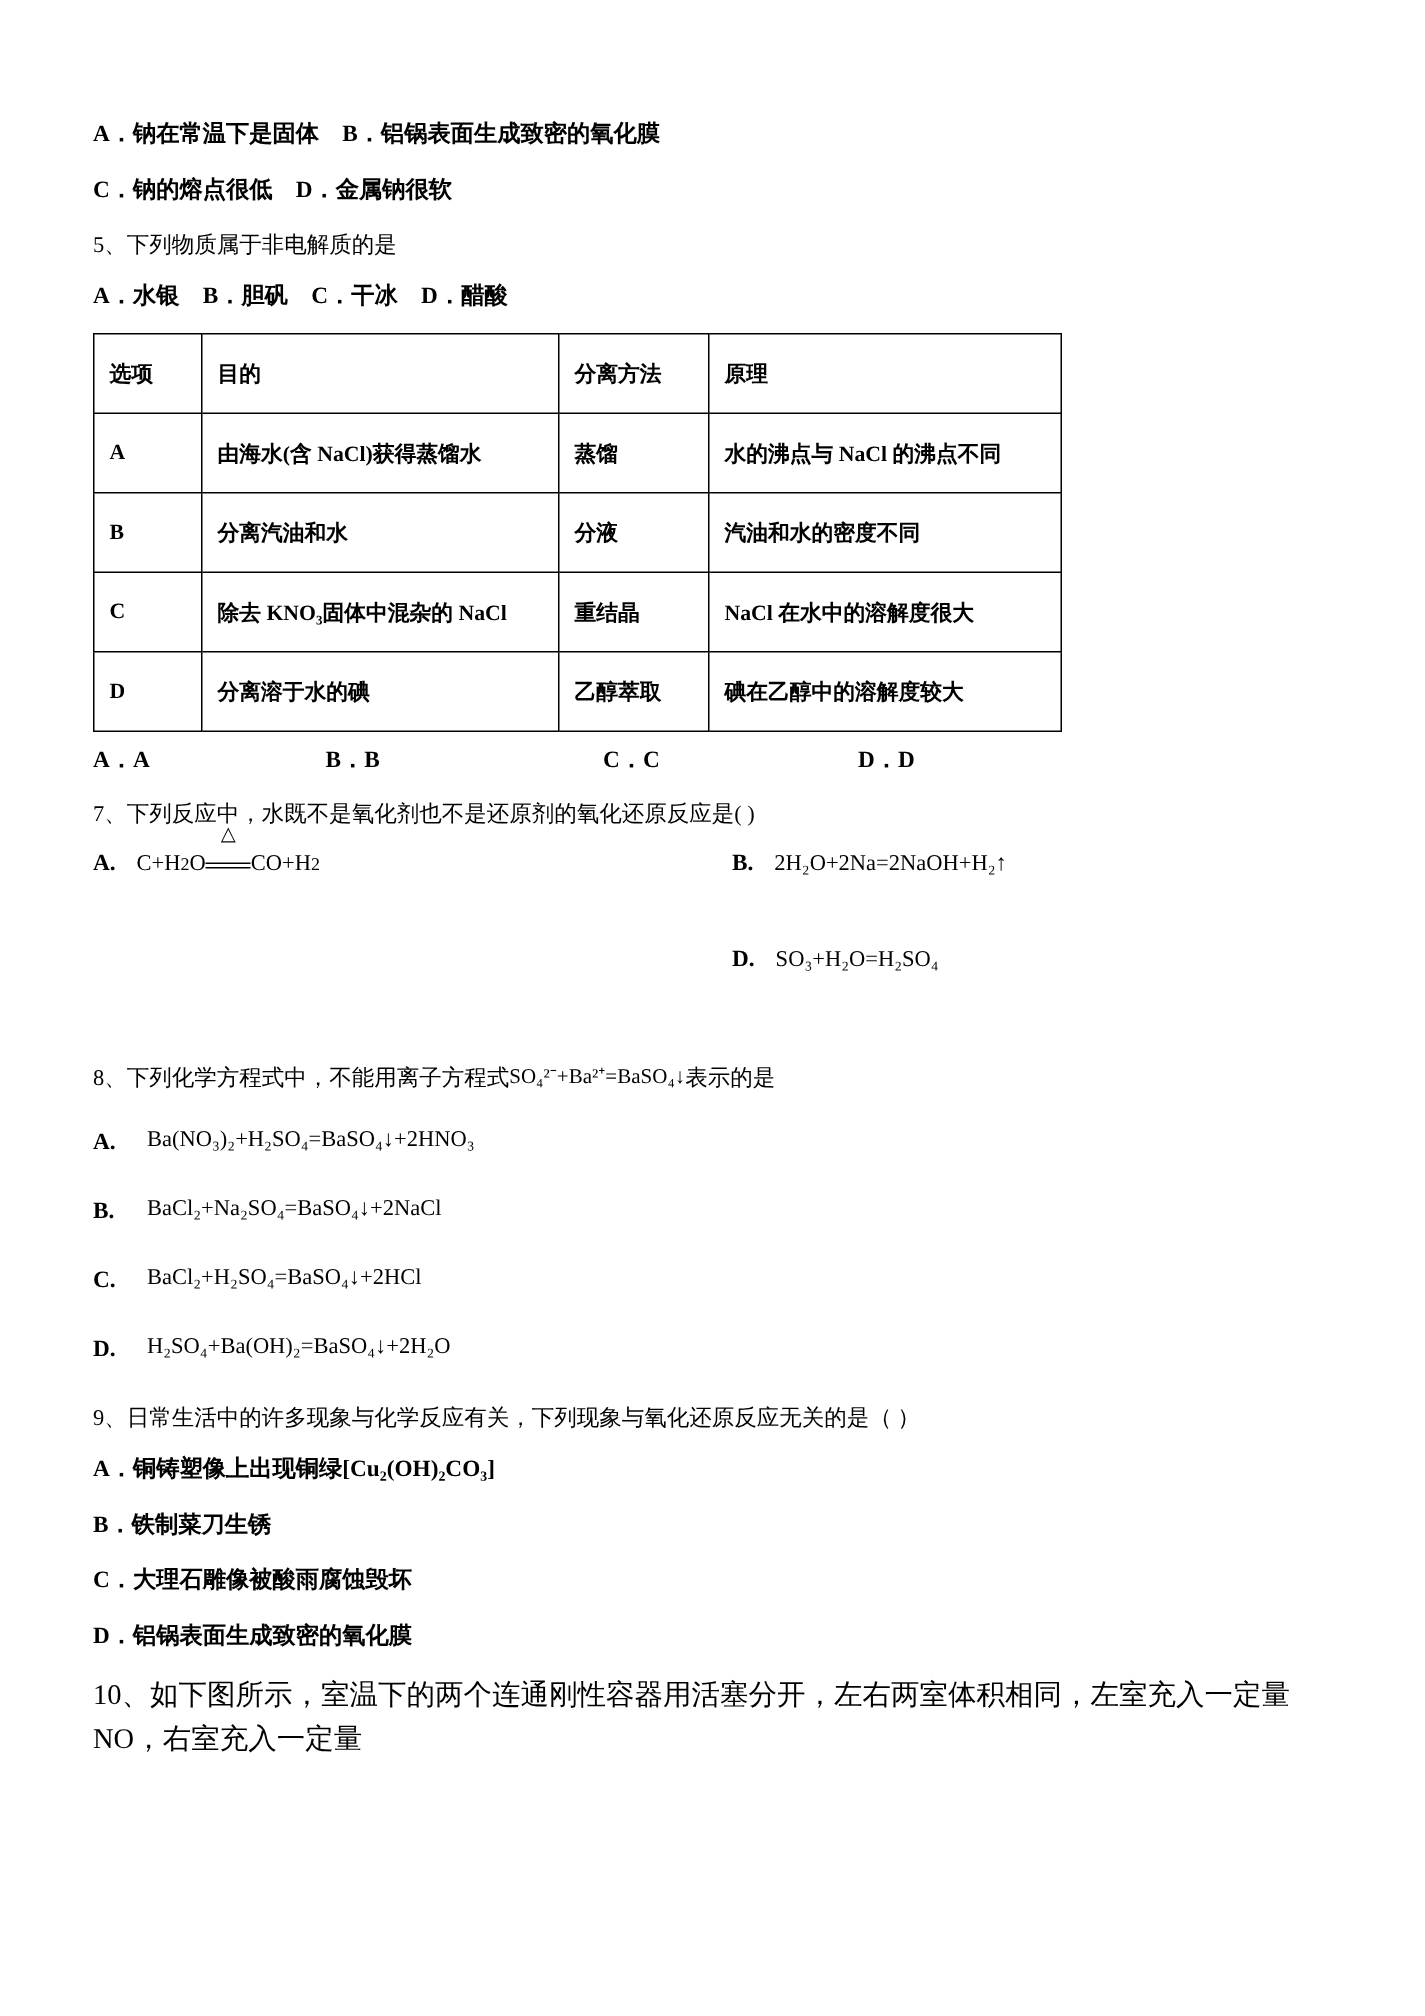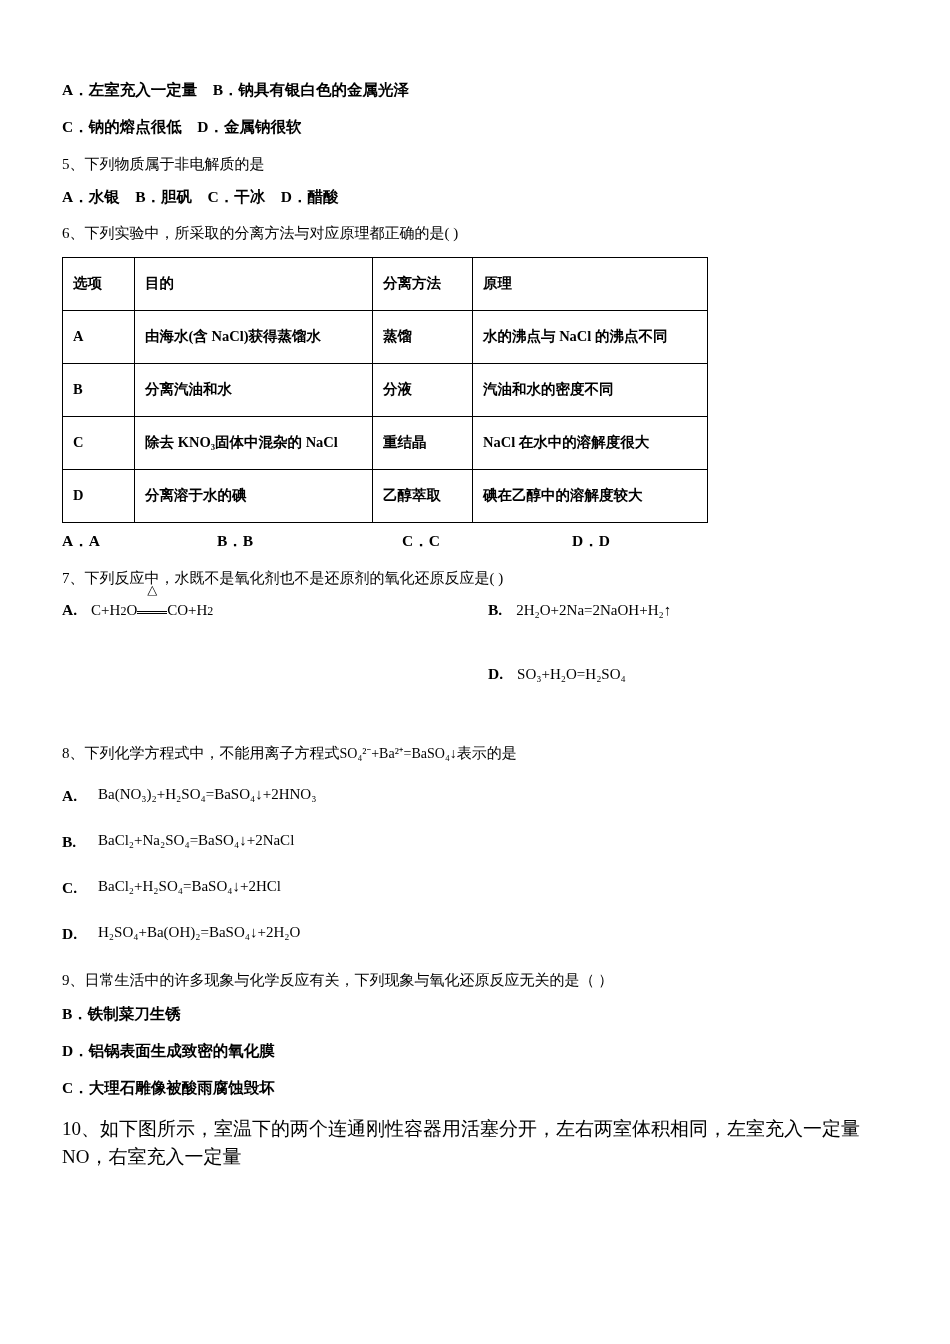--- a/index.html
+++ b/index.html
@@ -143,27 +143,26 @@
     font-size: 19px;
     margin: 4px 0 0 0;
     line-height: 1.5;
   }
 </style>
 </head>
 <body>
 
 <div class="page">
 
-  <div class="line bold">A．左室充入一定量　B．钠具有银白色的金属光泽</div>
+  <div class="line bold">A．钠在常温下是固体　B．铝锅表面生成致密的氧化膜</div>
   <div class="line bold">C．钠的熔点很低　D．金属钠很软</div>
 
   <div class="q">5、下列物质属于非电解质的是</div>
   <div class="opt-inline">A．水银　B．胆矾　C．干冰　D．醋酸</div>
 
-  <div class="q">6、下列实验中，所采取的分离方法与对应原理都正确的是(        )</div>
 
   <table class="sep">
     <colgroup>
       <col class="c1">
         <col class="c2">
         <col class="c3">
         <col class="c4">
     </colgroup>
     <tbody>
       <tr>
@@ -245,19 +244,20 @@
       <span class="lbl">C.</span>
       <span class="eq">BaCl₂+H₂SO₄=BaSO₄↓+2HCl</span>
     </div>
     <div class="row">
       <span class="lbl">D.</span>
       <span class="eq">H₂SO₄+Ba(OH)₂=BaSO₄↓+2H₂O</span>
     </div>
   </div>
 
   <div class="q" style="margin-top:10px;">9、日常生活中的许多现象与化学反应有关，下列现象与氧化还原反应无关的是（   ）</div>
+  <div class="optline">A．铜铸塑像上出现铜绿[Cu₂(OH)₂CO₃]</div>
   <div class="optline">B．铁制菜刀生锈</div>
+  <div class="optline">C．大理石雕像被酸雨腐蚀毁坏</div>
   <div class="optline">D．铝锅表面生成致密的氧化膜</div>
-  <div class="optline">C．大理石雕像被酸雨腐蚀毁坏</div>
 
   <div class="tail">10、如下图所示，室温下的两个连通刚性容器用活塞分开，左右两室体积相同，左室充入一定量 NO，右室充入一定量</div>
 
 </div>
 
 </body></html>

